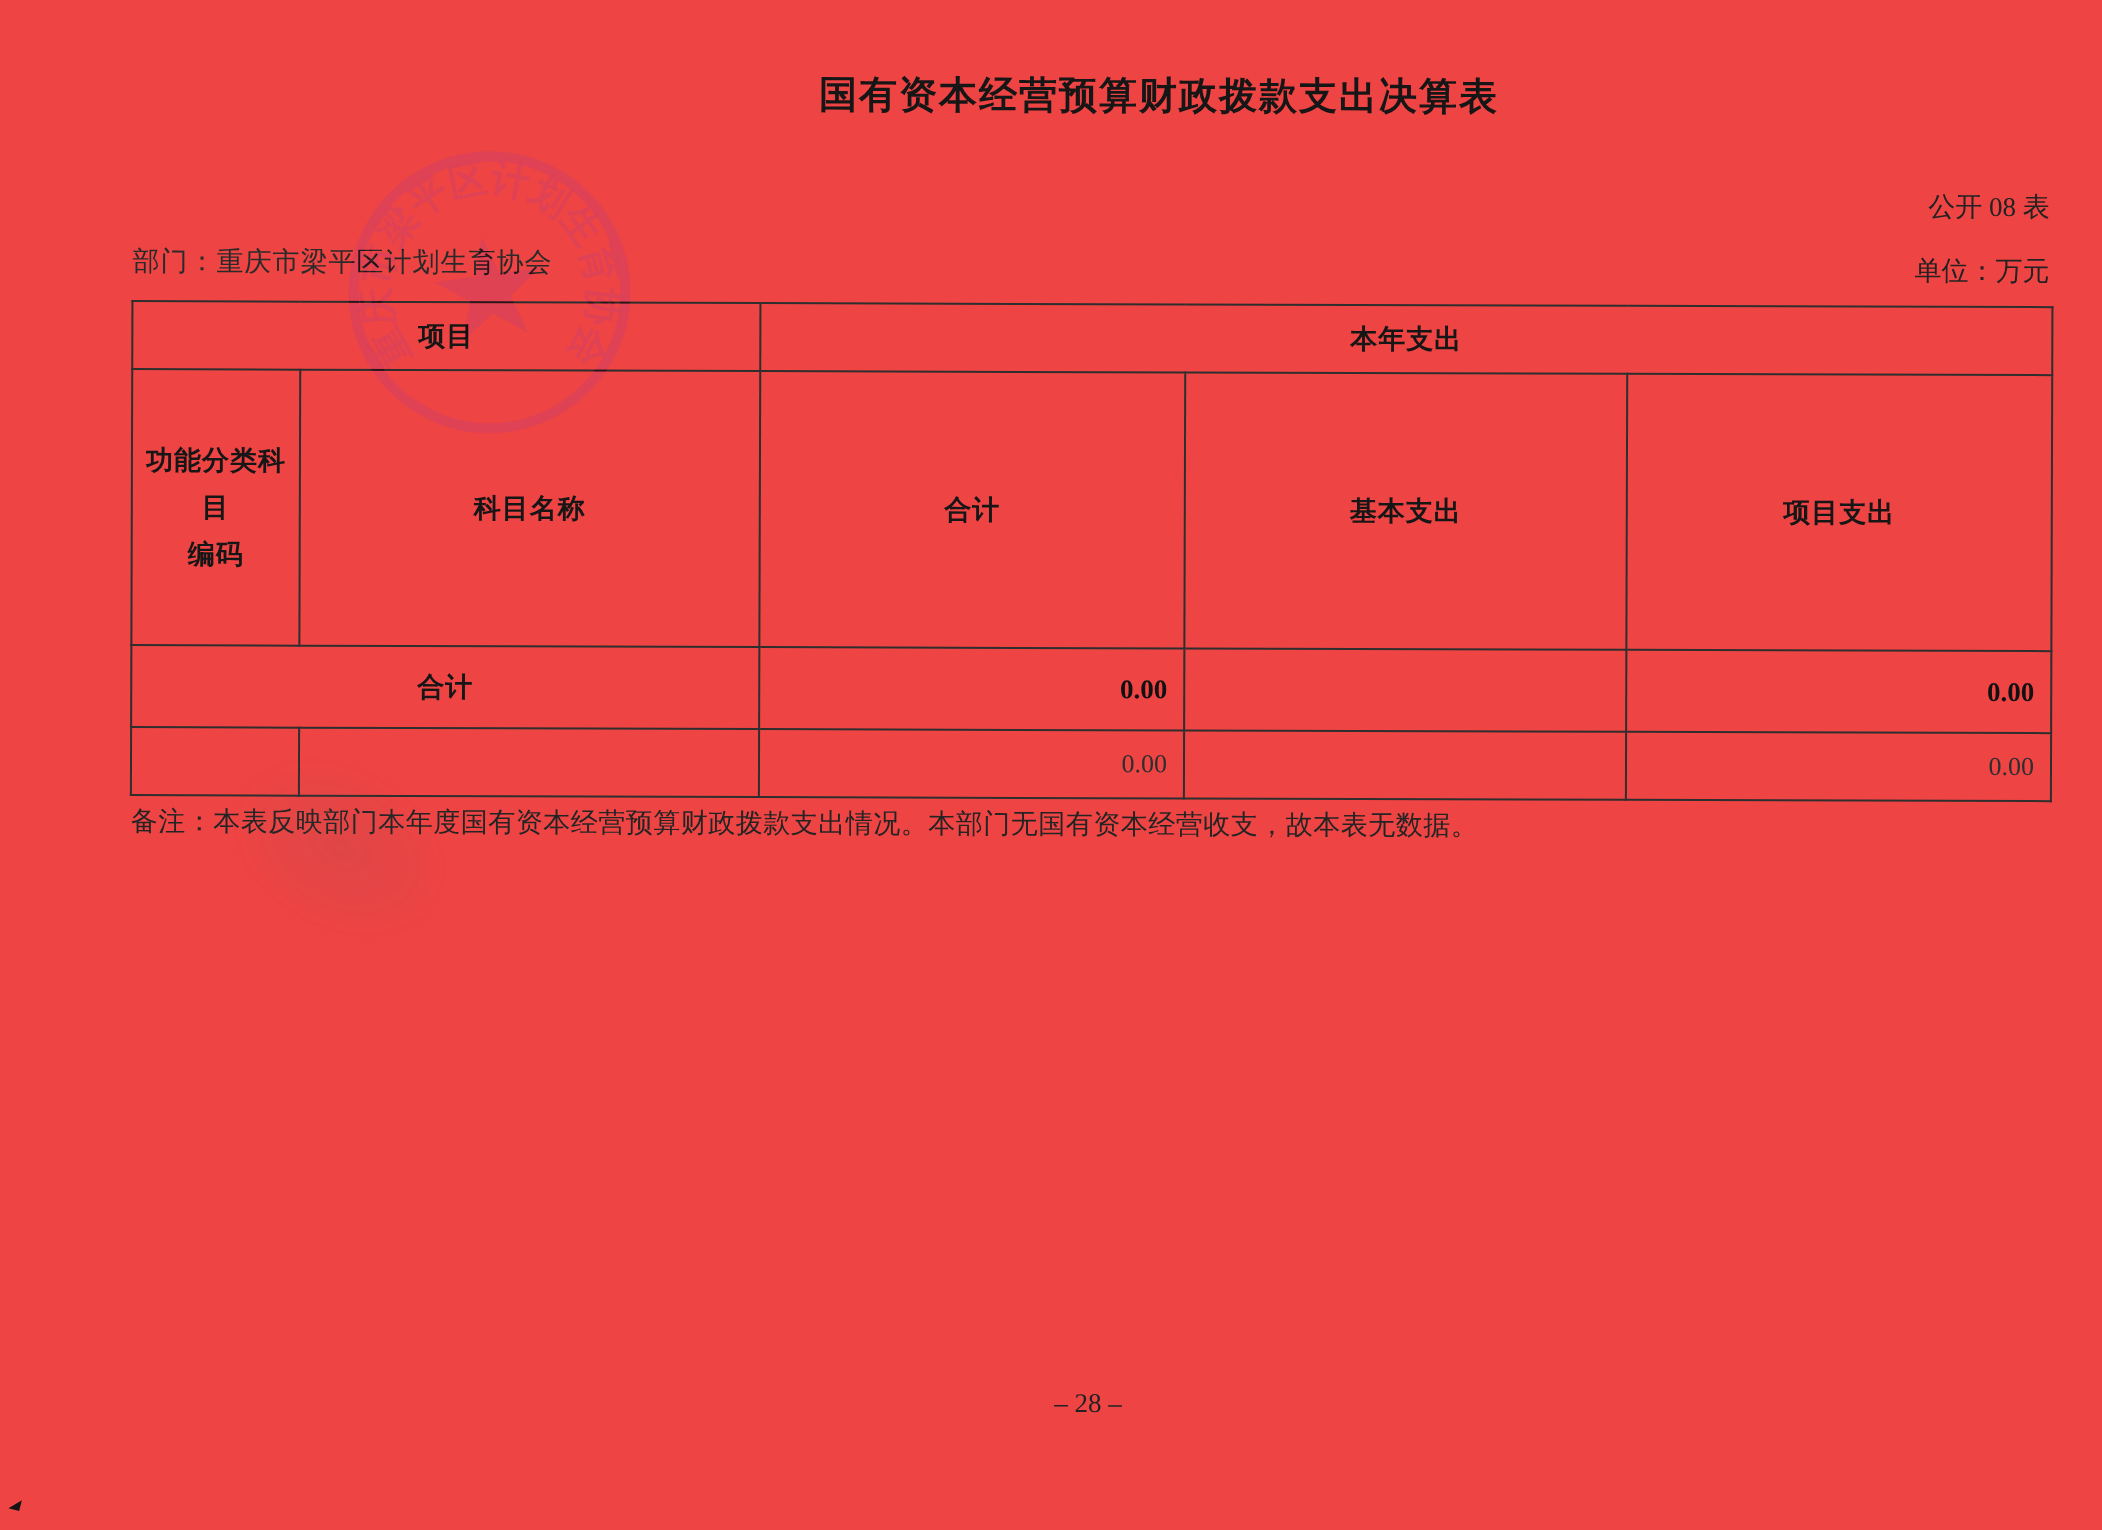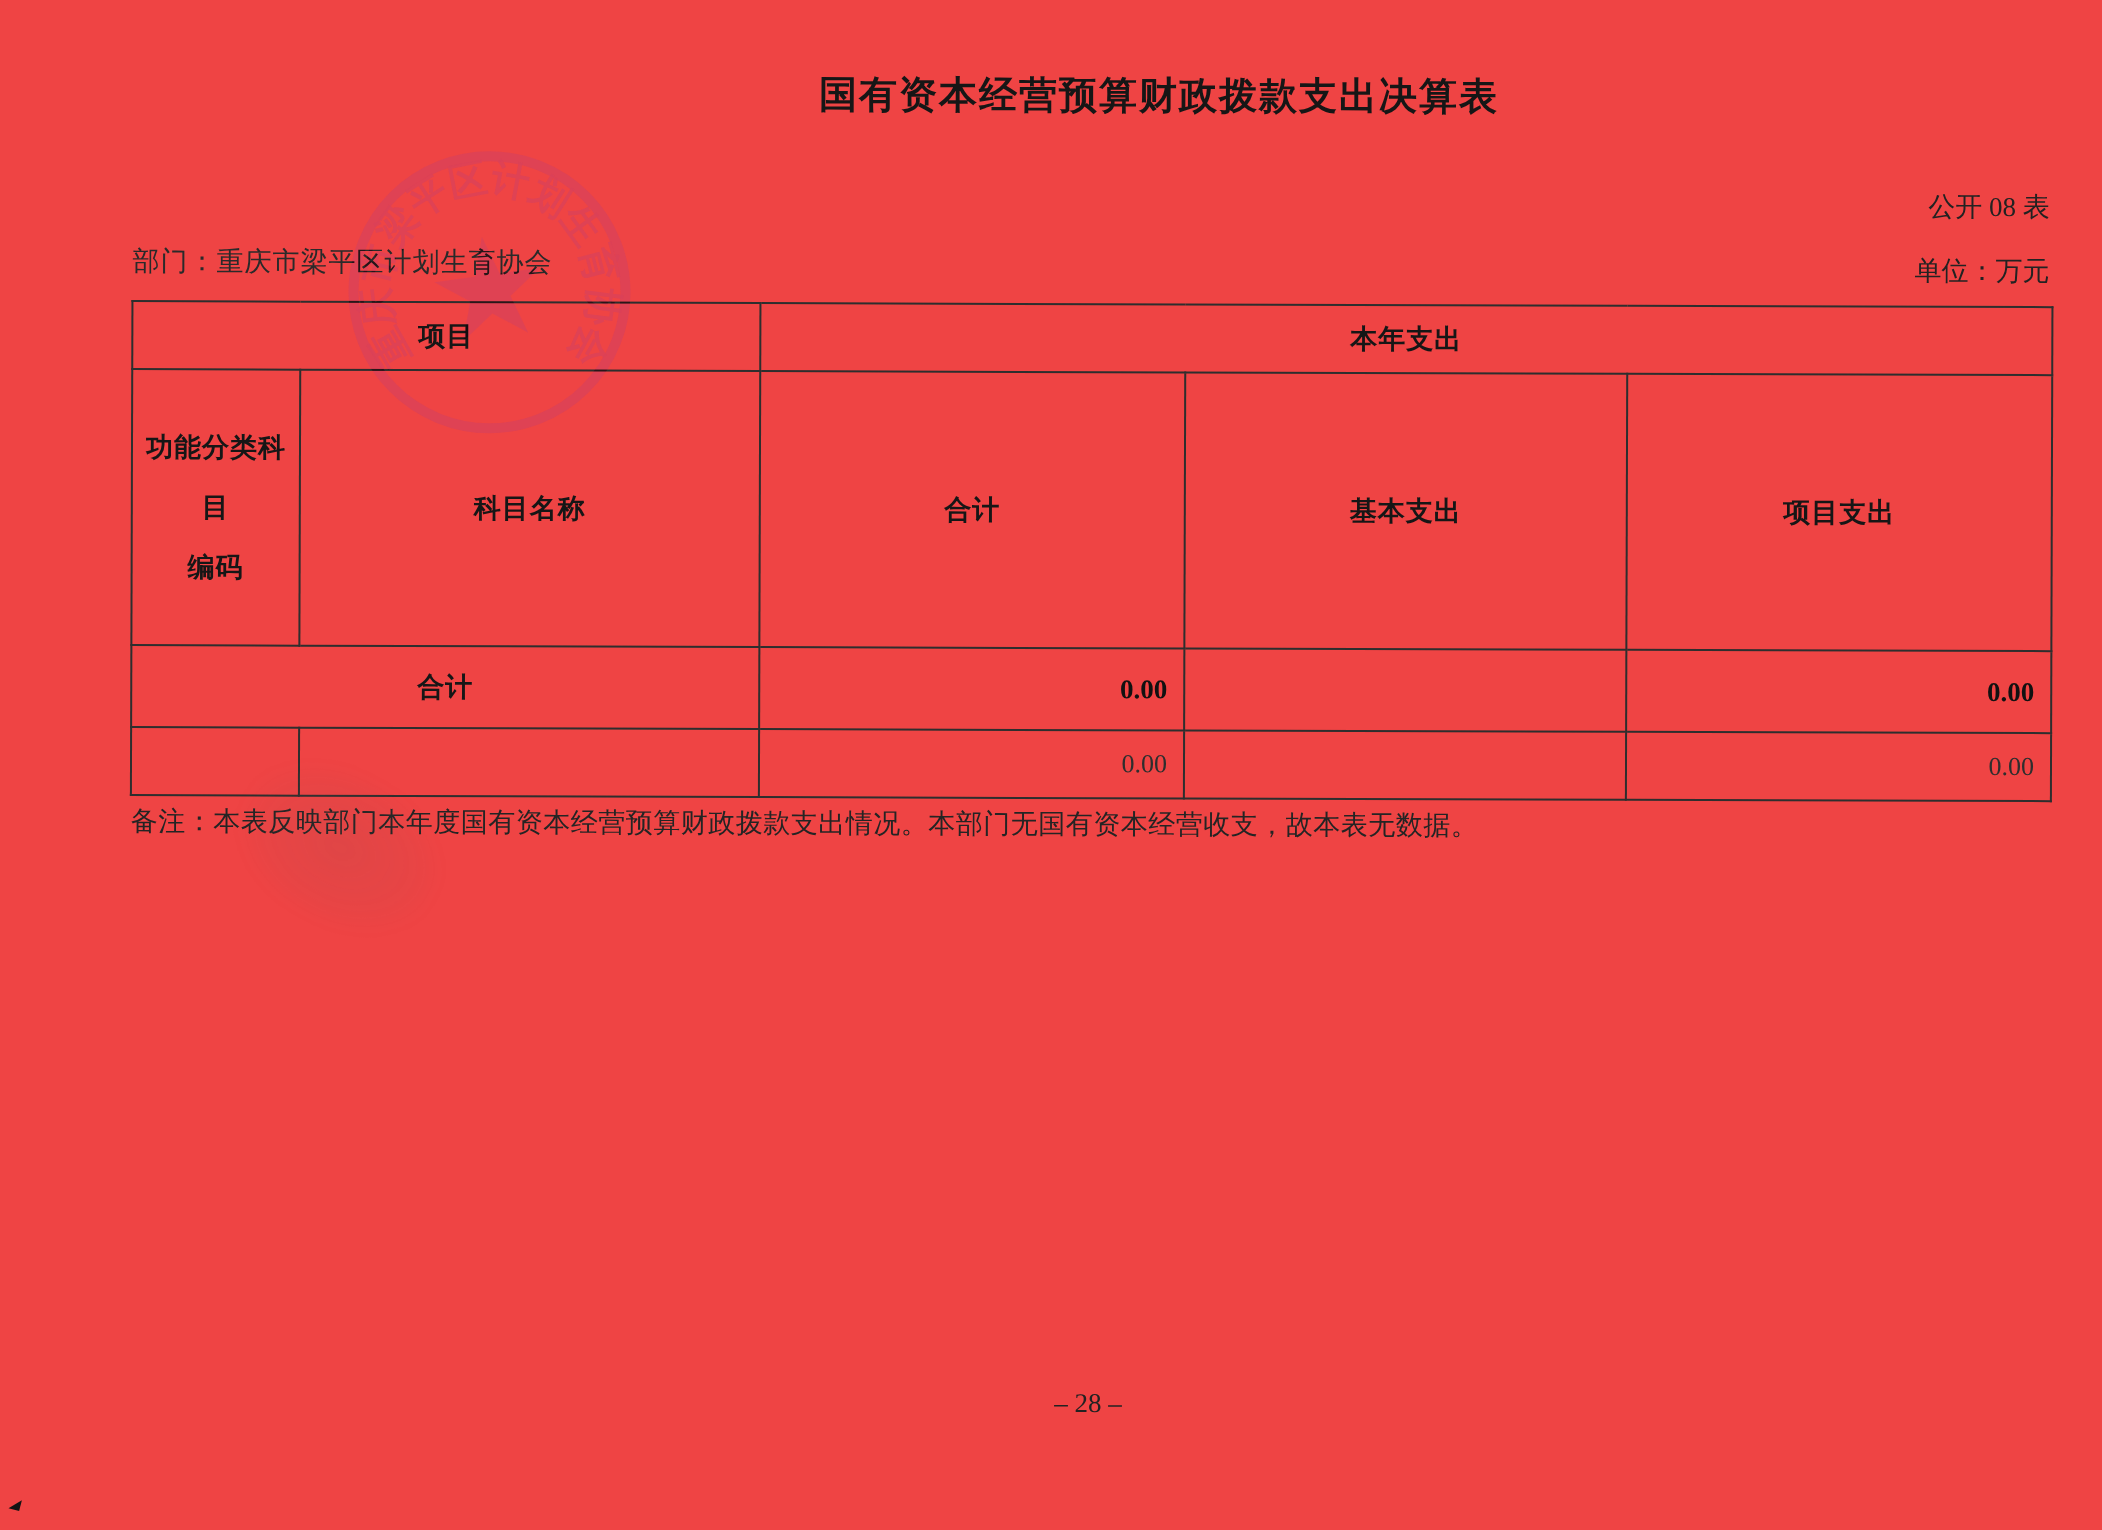--- a/index.html
+++ b/index.html
@@ -64,21 +64,21 @@
     background: transparent;
   }
   th.hdr {
     font-family: "Liberation Sans", "DejaVu Sans", sans-serif;
     font-weight: bold;
     font-size: 27px;
     color: #161616;
     text-align: center;
     letter-spacing: 1px;
   }
-  .hdr-two-line { line-height: 60px; }
+  .hdr-two-line { line-height: 47px; }
   td.label-cell {
     font-family: "Liberation Sans", "DejaVu Sans", sans-serif;
     font-weight: bold;
     font-size: 27px;
     text-align: center;
     letter-spacing: 1px;
     color: #161616;
   }
   td.num {
     text-align: right;

